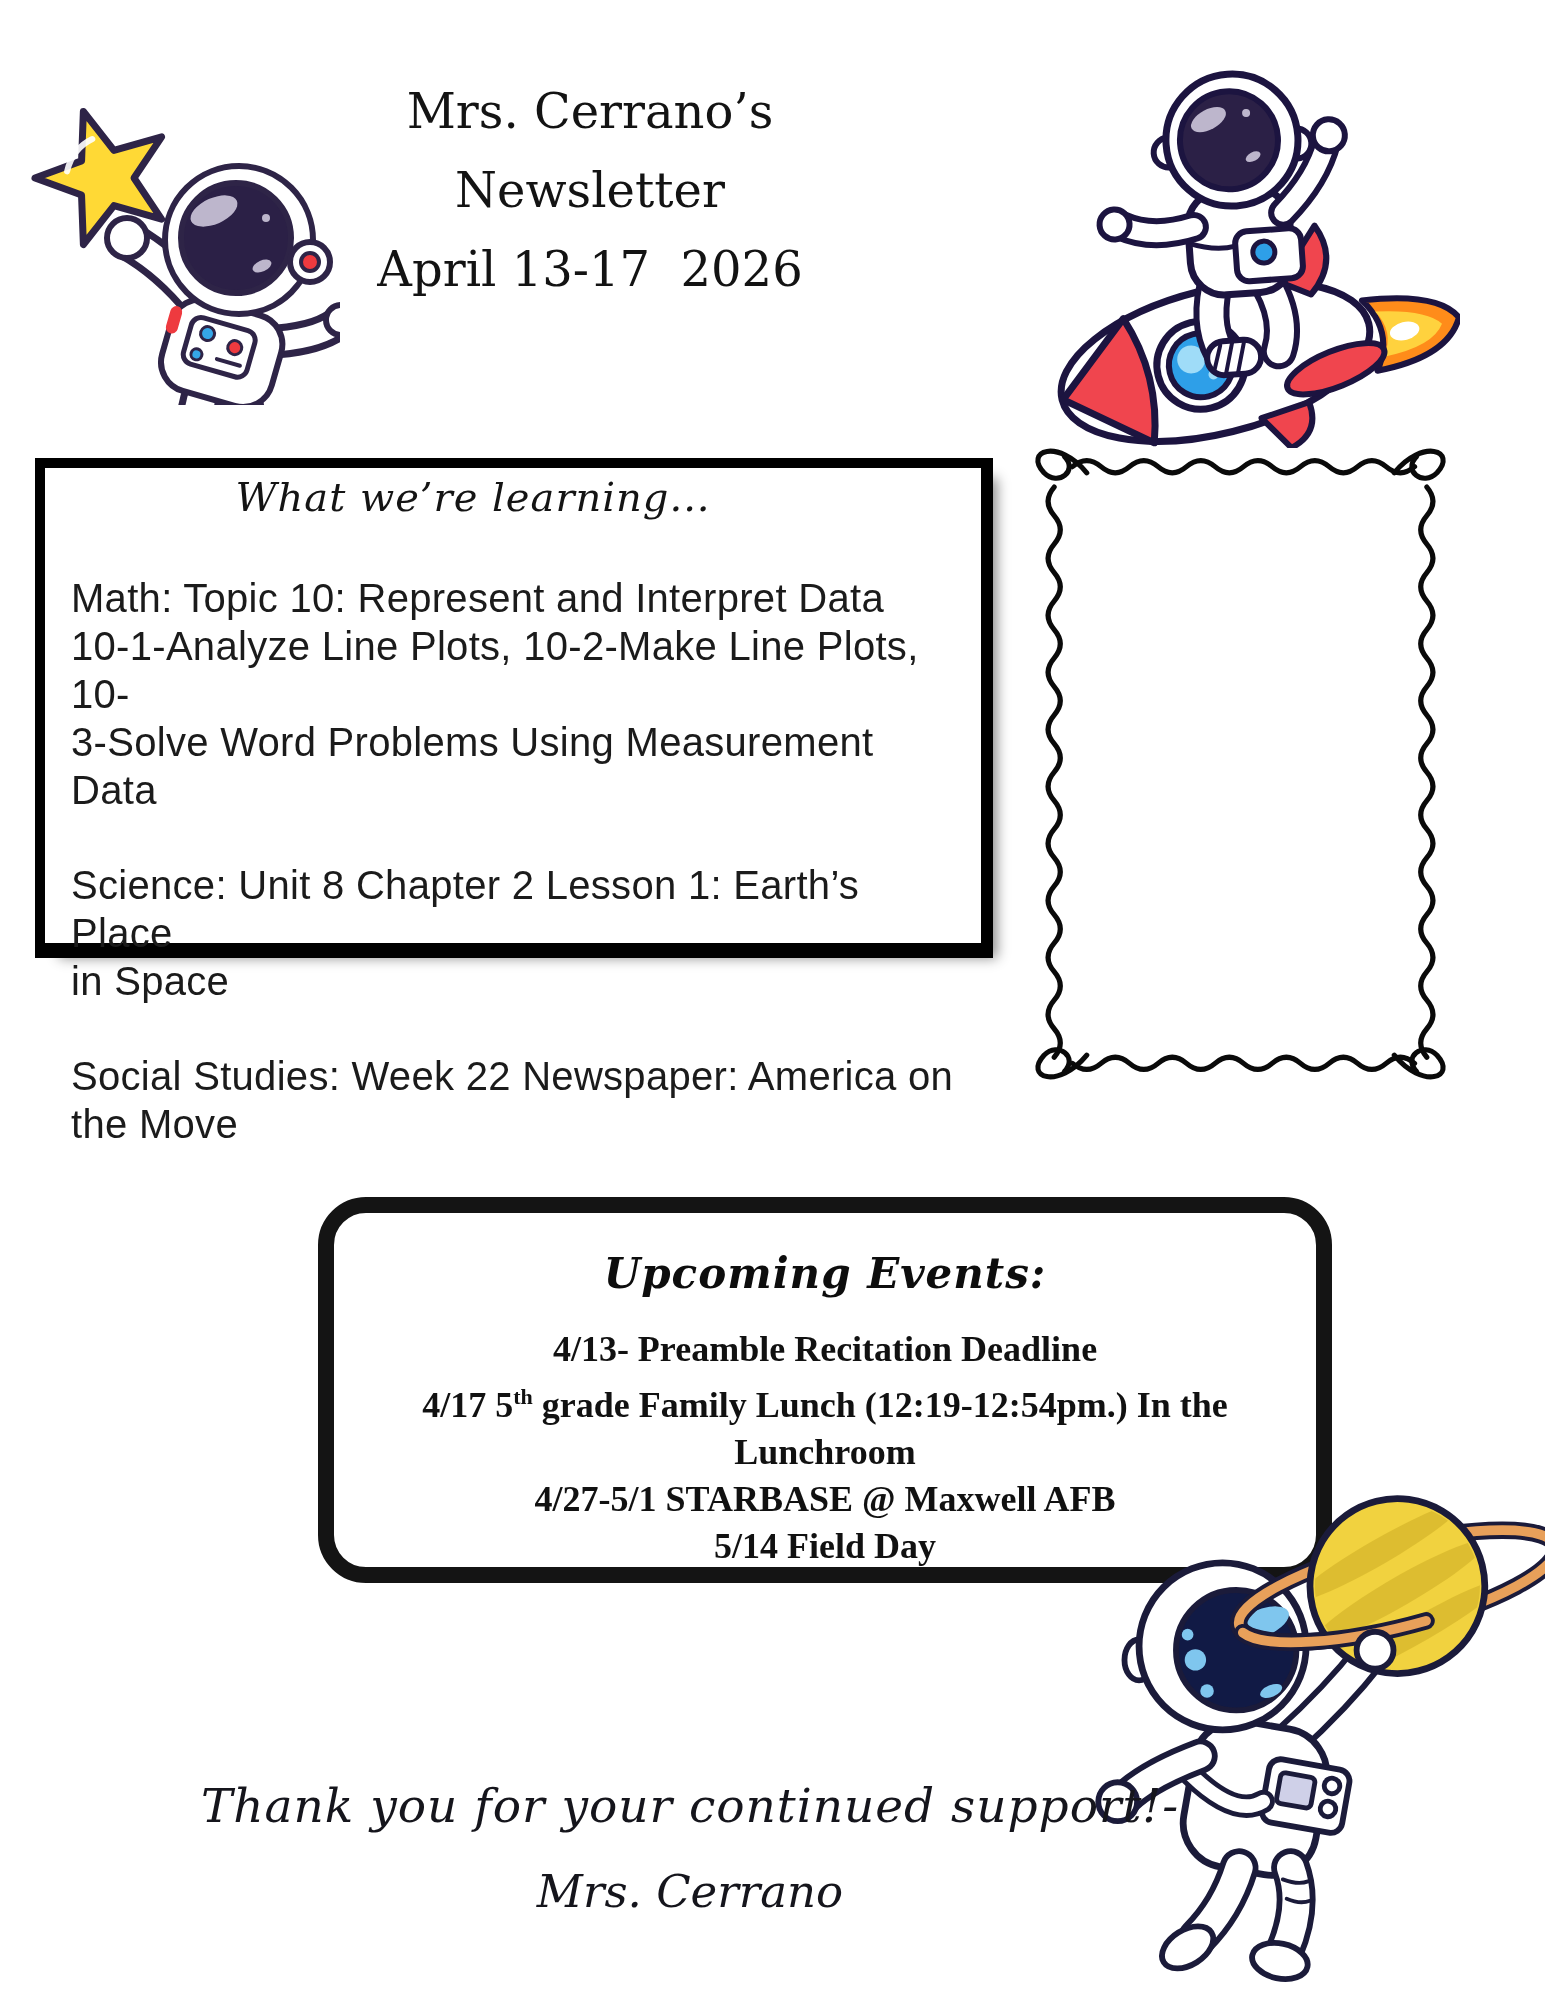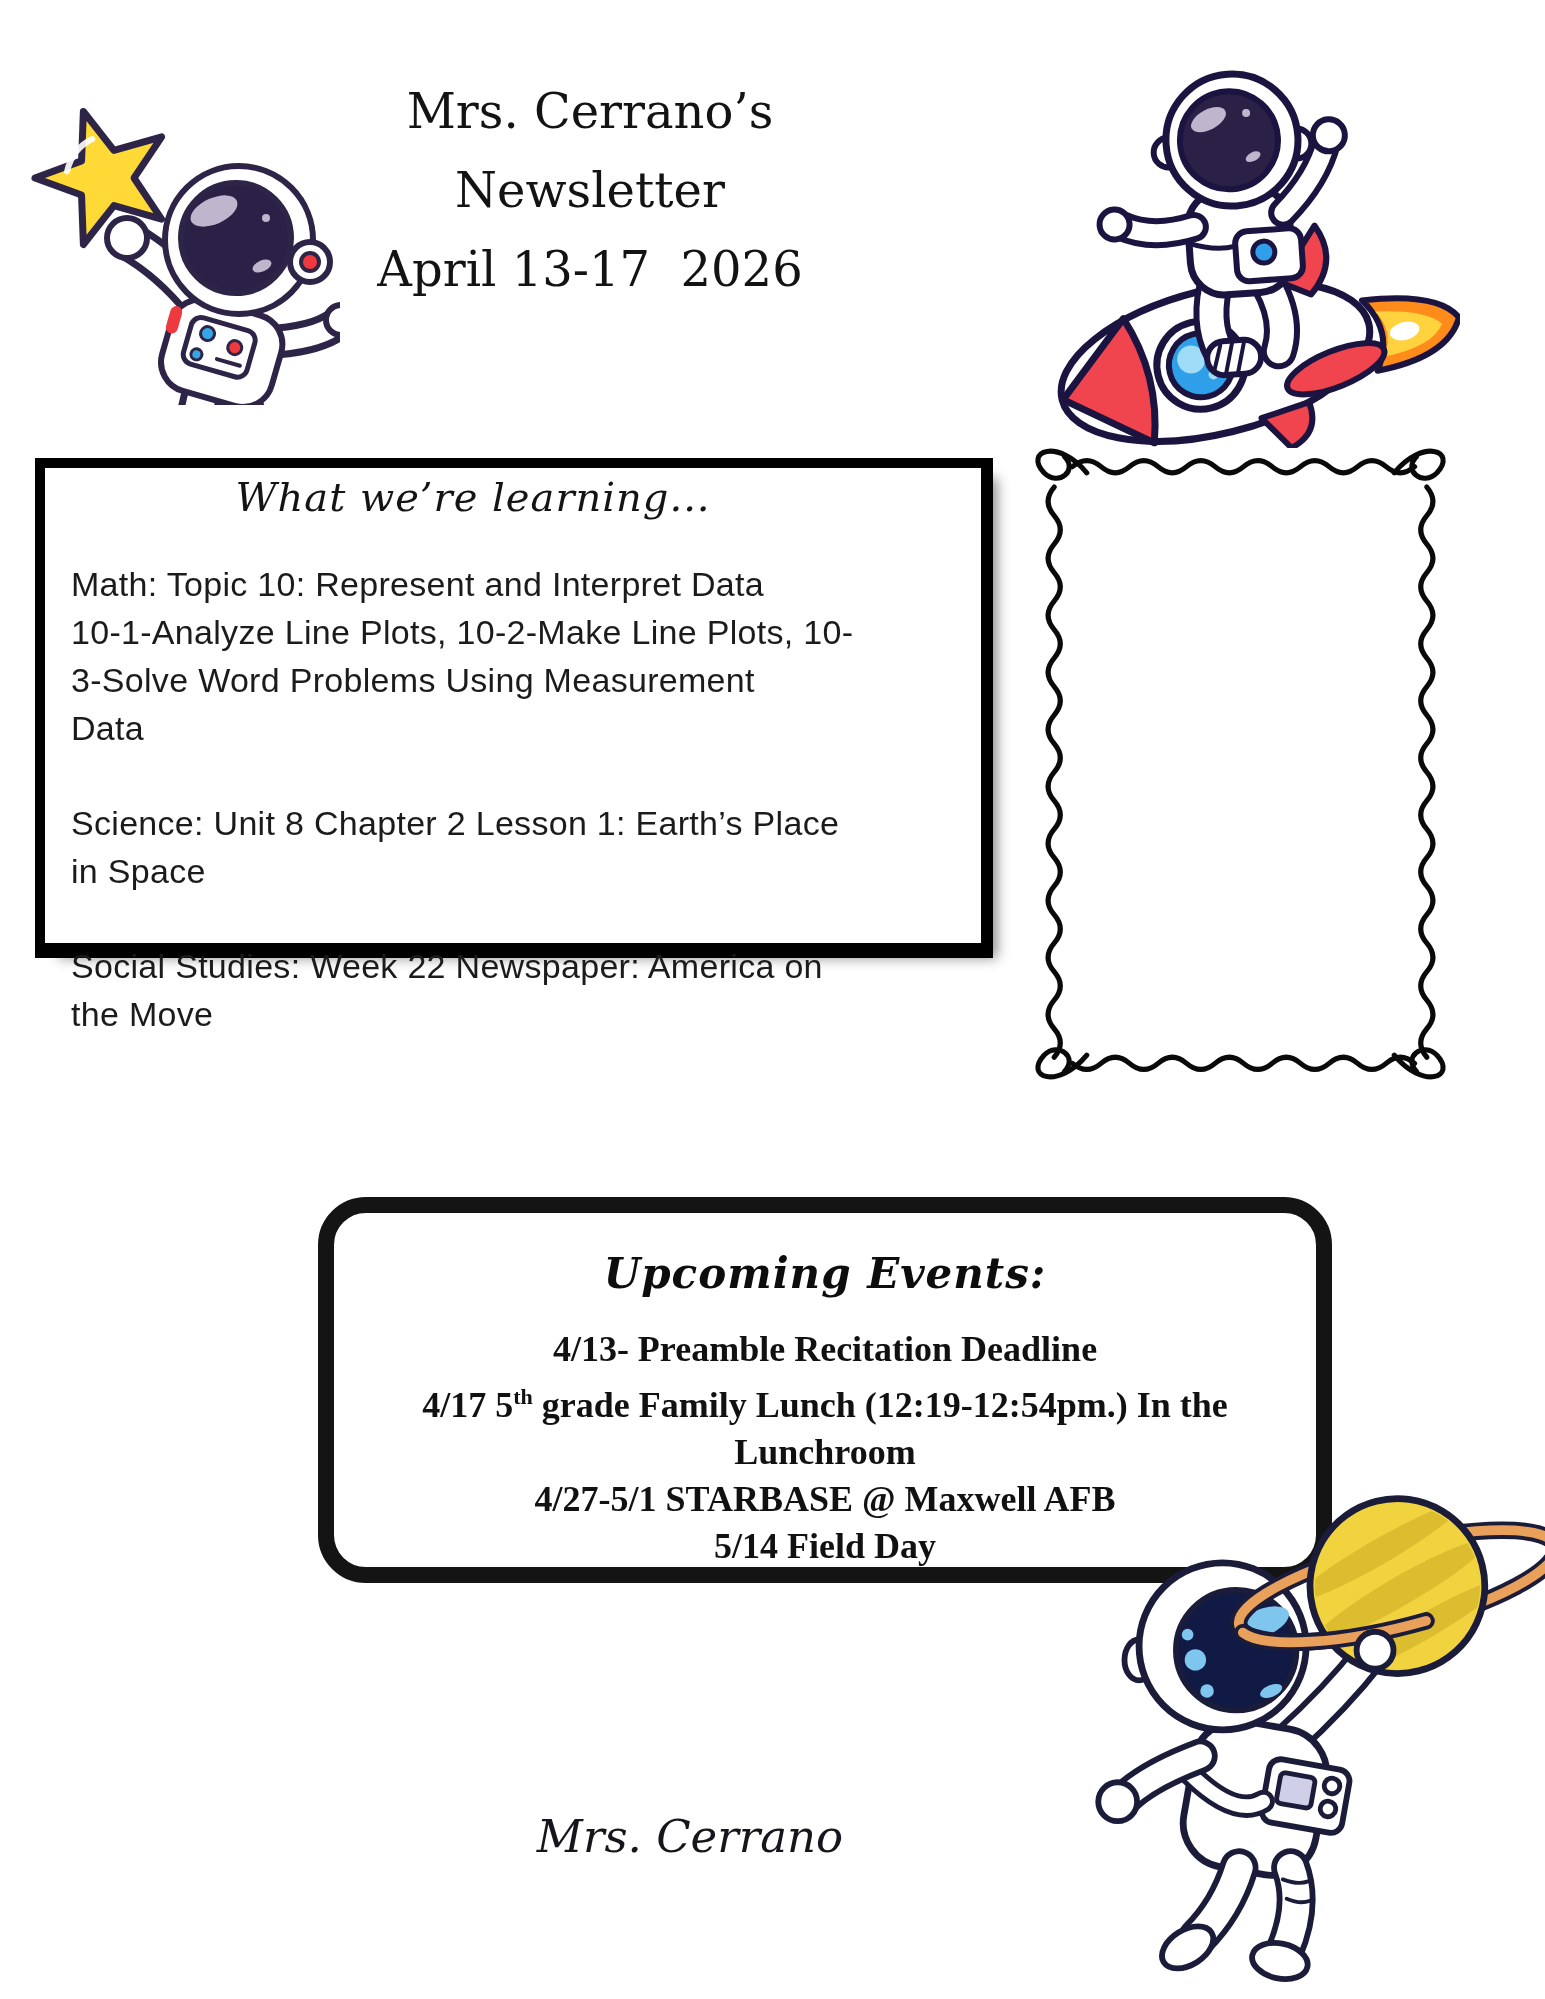--- a/index.html
+++ b/index.html
@@ -10,21 +10,21 @@
   .title-block{position:absolute;left:280px;top:72px;width:620px;text-align:center;
                font-family:"DejaVu Serif",serif;font-size:48px;line-height:79px;color:#131313;}
   .title-block div{white-space:pre;}
 
   
   .learning-box{position:absolute;left:35px;top:458px;width:958px;height:500px;box-sizing:border-box;
                 background:#fff;border:10px solid #000;border-bottom-width:15px;border-right-width:12px;
                 box-shadow:14px 10px 12px -10px rgba(0,0,0,.45);padding:0 26px 0 26px;}
   .learning-heading{font-family:"DejaVu Serif",serif;font-style:italic;font-size:40px;color:#141414;
                     text-align:center;margin:6px 150px 0 70px;letter-spacing:1px;}
-  .learning-body{margin-top:40px;font-family:"Liberation Sans",sans-serif;font-size:34px;
+  .learning-body{margin-top:54px;font-family:"Liberation Sans",sans-serif;font-size:40px;
                  line-height:48px;color:#1b1b1b;letter-spacing:.3px;}
   .learning-body p{margin:0 0 47px 0;white-space:pre-line;}
 
   
   .reminders-frame{position:absolute;left:1005px;top:428px;width:470px;height:672px;}
   .reminders-content{position:absolute;left:1075px;top:505px;width:345px;text-align:center;}
   .reminders-heading{font-family:"DejaVu Serif",serif;font-style:italic;font-weight:bold;
                      font-size:33px;margin:0;color:#0d0d0d;}
   .reminder-item{position:relative;margin-top:58px;font-size:32px;line-height:49px;
                  font-family:"Liberation Serif",serif;color:#1a1a1a;}
@@ -224,16 +224,17 @@
           <ellipse cx="0" cy="50" rx="95" ry="13" fill="#daba2e" transform="rotate(-16)"></ellipse>
         </g>
         <path d="M -166 8 A 168 42 0 0 0 20 41.8" fill="none" stroke="#1b1b3a" stroke-width="18"></path>
         <path d="M -166 8 A 168 42 0 0 0 20 41.8" fill="none" stroke="#e8a05a" stroke-width="10"></path>
       </g>
       <circle cx="345" cy="196" r="19" fill="#ffffff" stroke="#1b1b3a" stroke-width="6"></circle>
     </g>
   </svg>
 
   <div class="closing">
+    <div class="closing-line1">Thank you for your continued support!-</div>
     <div class="closing-line2">Mrs. Cerrano</div>
   </div>
 
 </div>
 
 </body></html>

